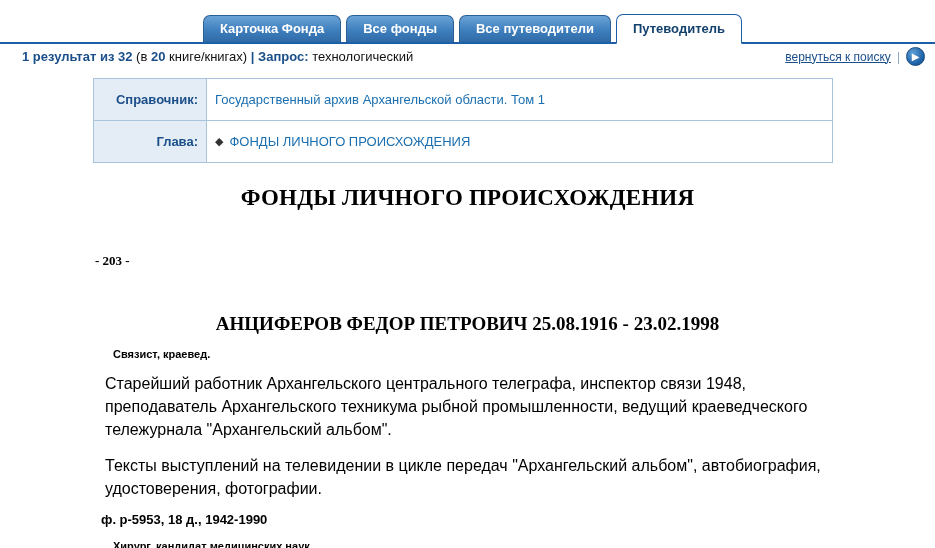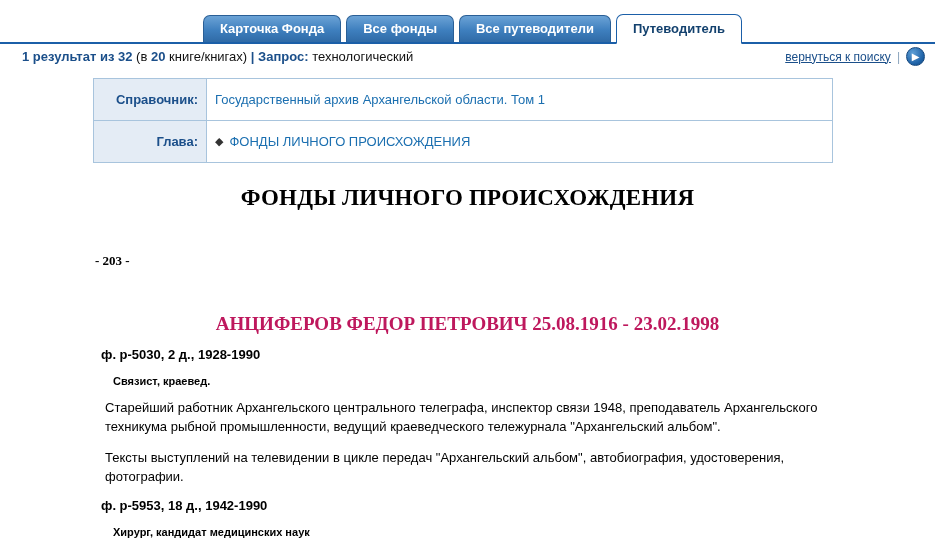--- a/index.html
+++ b/index.html
@@ -169,36 +169,36 @@
     font-weight: bold;
     margin: 42px 0 0 0;
     color: #000;
   }
   .entry-title {
     font-family: "Liberation Serif", serif;
     font-size: 19px;
     font-weight: bold;
     text-align: center;
     margin: 44px 0 0 0;
-    color: #be185d;
+    color: #000000;
   }
   .entry-fund {
     font-size: 13px;
     font-weight: bold;
     margin: 12px 0 0 6px;
     color: #000;
   }
   .entry-role {
     font-size: 11px;
     font-weight: bold;
     margin: 13px 0 0 18px;
     color: #000;
   }
   .entry-para {
-    font-size: 13px;
+    font-size: 16px;
     margin: 12px 0 0 10px;
     line-height: 1.45;
     color: #000;
     text-align: left;
   }
   .entry2 .entry-title { margin-top: 34px; }
   .clipped {
     overflow: hidden;
   }
 </style>
@@ -248,21 +248,20 @@
     </tr>
   </tbody>
     </table>
 
   <div class="doc clipped">
     <h1>ФОНДЫ ЛИЧНОГО ПРОИСХОЖДЕНИЯ</h1>
     <div class="pagenum">- 203 -</div>
 
     <div class="entry">
       <div class="entry-title">АНЦИФЕРОВ ФЕДОР ПЕТРОВИЧ 25.08.1916 - 23.02.1998</div>
-      <div class="entry-fund">ф. р-5030, 2 д., 1928-1990</div>
       <div class="entry-role">Связист, краевед.</div>
       <div class="entry-para">Старейший работник Архангельского центрального телеграфа, инспектор связи 1948, преподаватель Архангельского техникума рыбной промышленности, ведущий краеведческого тележурнала "Архангельский альбом".</div>
       <div class="entry-para">Тексты выступлений на телевидении в цикле передач "Архангельский альбом", автобиография, удостоверения, фотографии.</div>
     </div>
 
     <div class="entry entry2">
       <div class="entry-fund">ф. р-5953, 18 д., 1942-1990</div>
       <div class="entry-role">Хирург, кандидат медицинских наук</div>
 
     </div>

